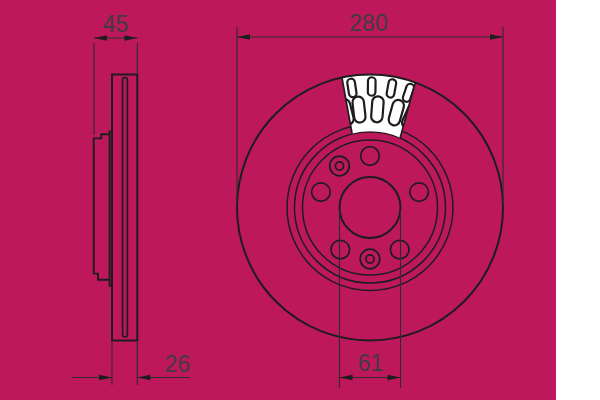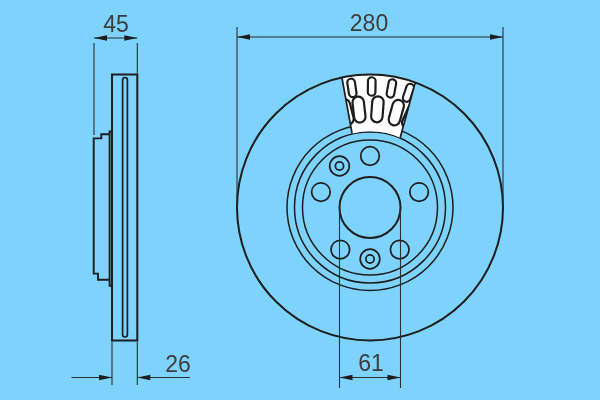--- a/index.html
+++ b/index.html
@@ -2,21 +2,21 @@
 <html><head>
 <meta charset="utf-8">
 <style>
   html,body{margin:0;padding:0;}
   body{
     width:600px;height:400px;
     background:#ffffff;
     font-family:"Liberation Sans", sans-serif;
     overflow:hidden;
   }
-  .stage{position:relative;width:600px;height:400px;background:#7dd3fc;}
+  .stage{position:relative;width:556px;height:400px;background:#be185d;}
   svg{display:block;}
   .dim-text{
     font-family:"Liberation Sans", sans-serif;
     font-size:23px;
     fill:#3d3d3d;
     text-anchor:middle;
   }
 </style>
 </head>
 <body>

